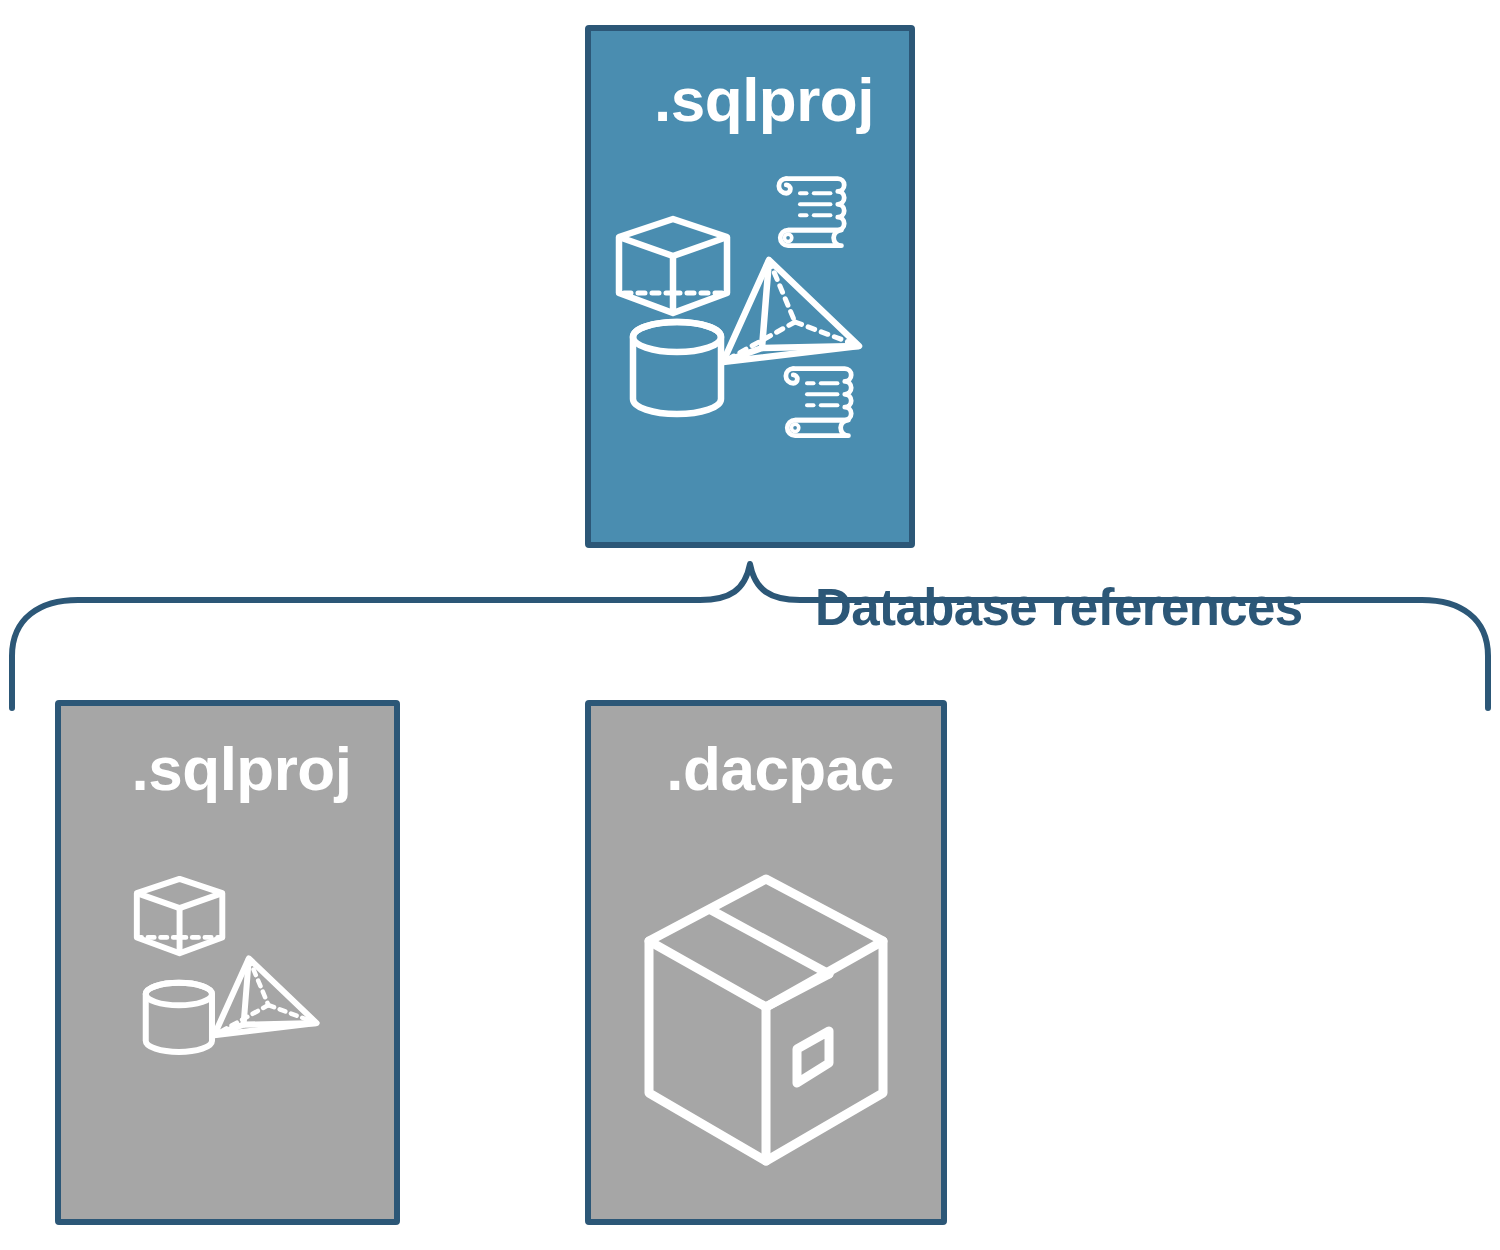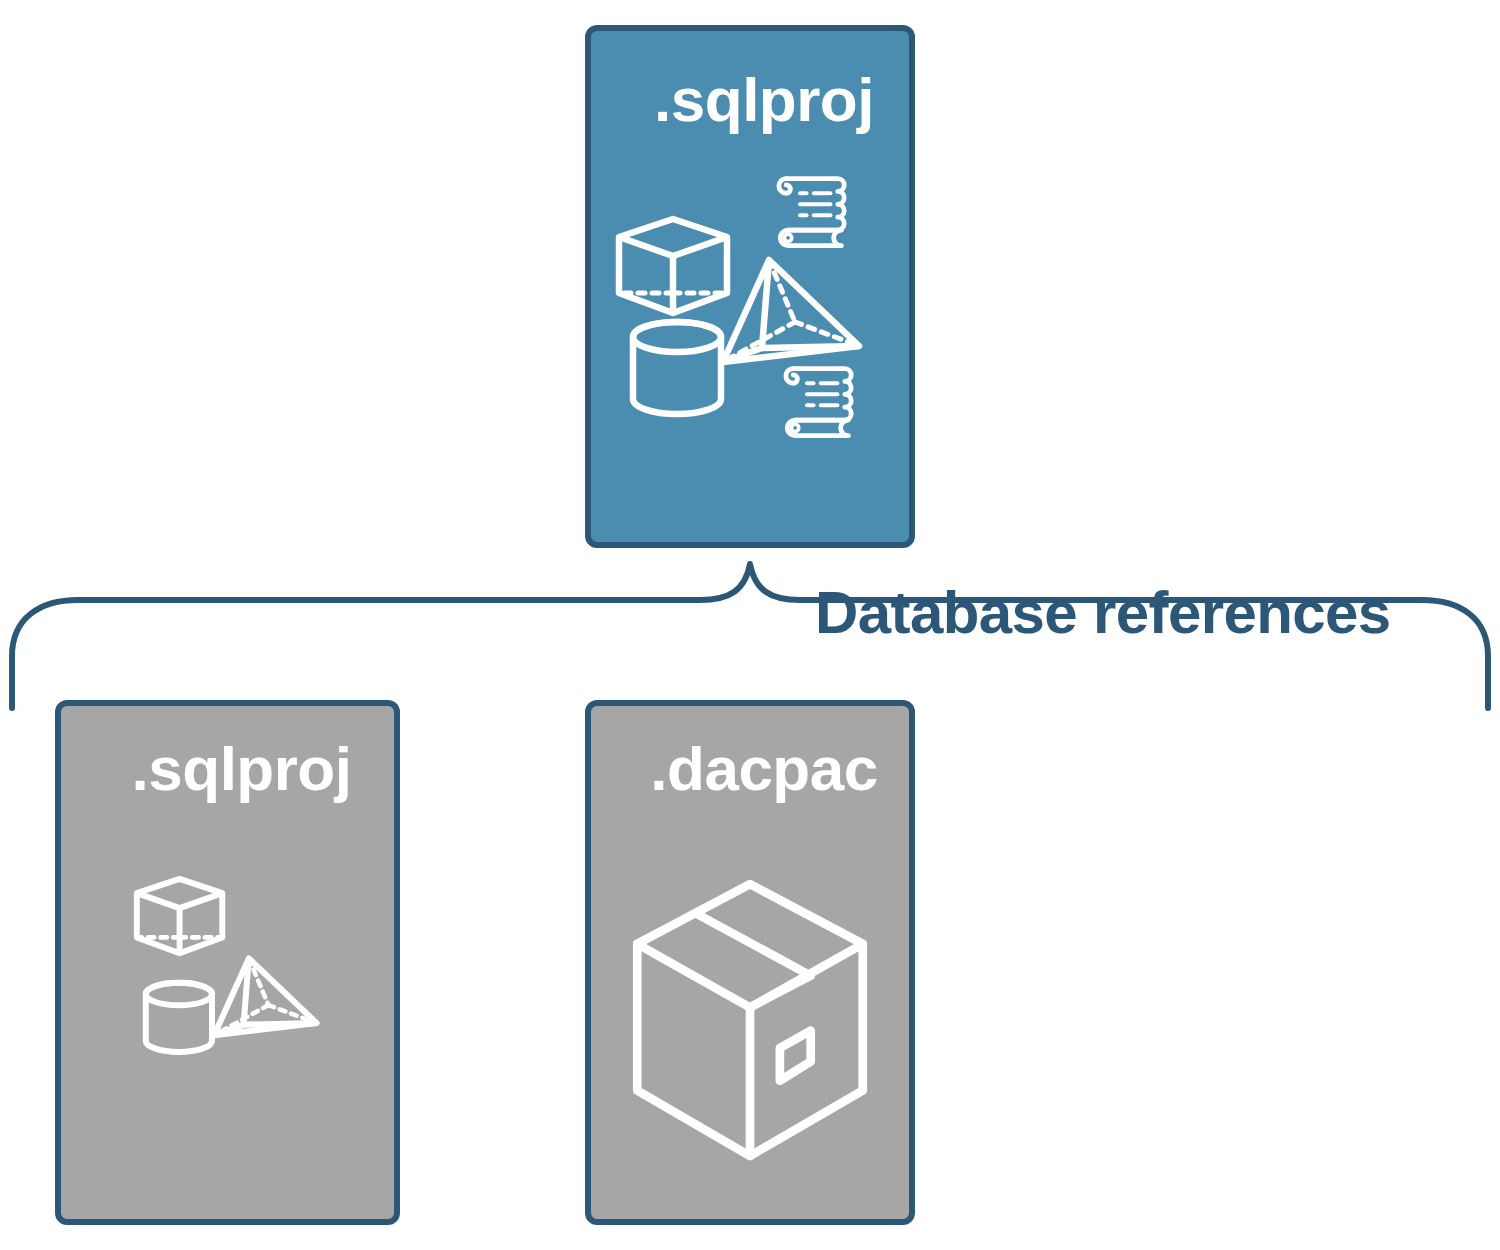--- a/index.html
+++ b/index.html
@@ -16,21 +16,21 @@
     width: 1500px;
     height: 1250px;
     background: #ffffff;
     overflow: hidden;
   }
 
   .card {
     position: absolute;
     box-sizing: border-box;
     border: 6px solid #2C5777;
-    border-radius: 12px;
+    border-radius: 4px;
     display: flex;
     flex-direction: column;
     align-items: center;
     padding-left: 28px;
   }
   .card-teal { background: #4A8DB0; }
   .card-gray { background: #A6A6A6; }
 
   .card-title {
     color: #ffffff;
@@ -54,21 +54,21 @@
   }
   #root-art {
     position: absolute;
     left: 0;
     top: 140px;
     width: 330px;
     height: 290px;
   }
 
   
-  .card-bottom { top: 700px; width: 330px; height: 525px; }
+  .card-bottom { top: 700px; width: 362px; height: 525px; }
   #card-sqlproj { left: 55px; width: 345px; }
   #card-dacpac  { left: 585px; }
   #card-nupkg   { left: 1115px; }
 
   .card-bottom .card-title {
     font-size: 62px;
     margin-top: 32px;
   }
   .bottom-art {
     position: absolute;
@@ -87,21 +87,21 @@
     height: 165px;
     pointer-events: none;
   }
 
   
   #ref-label {
     position: absolute;
     left: 815px;
     top: 578px;
     color: #2C5777;
-    font-size: 60px;
+    font-size: 51px;
     font-weight: bold;
     letter-spacing: -0.6px;
     white-space: nowrap;
     user-select: none;
   }
 </style>
 </head>
 <body>
 
 <div id="canvas">

